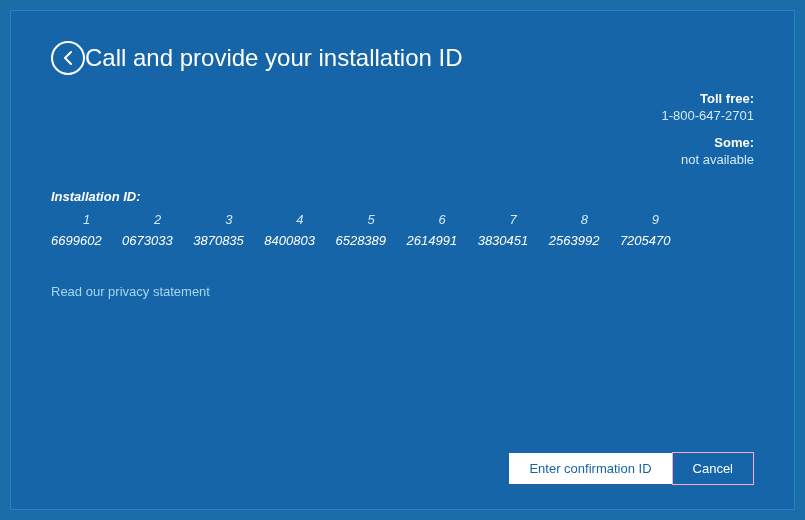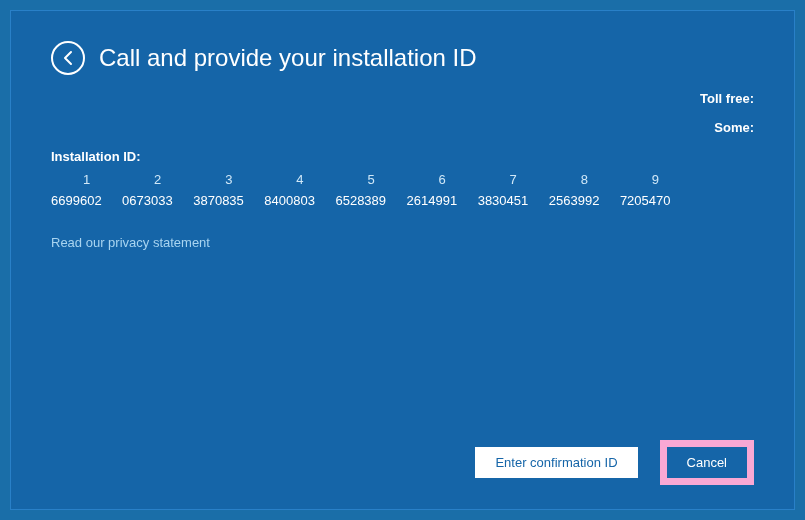--- a/index.html
+++ b/index.html
@@ -27,21 +27,21 @@
       border: 1px solid #2980c8;
       padding: 30px 40px 24px 40px;
       display: flex;
       flex-direction: column;
       position: relative;
     }
 
     .header {
       display: flex;
       align-items: center;
-      gap: 14px;
+      gap: 0;
       margin-bottom: 16px;
     }
 
     .back-btn {
       width: 34px;
       height: 34px;
       border-radius: 50%;
       border: 2px solid #ffffff;
       background: transparent;
       cursor: pointer;
@@ -83,21 +83,23 @@
       color: #ffffff;
       margin-bottom: 2px;
     }
 
     .info-value {
       font-size: 13px;
       color: #d0e8f8;
     }
 
     .installation-section {
+      margin-top: 10px;
       margin-bottom: 16px;
+      font-style: italic;
     }
 
     .installation-label {
       font-size: 13px;
       font-weight: 700;
       color: #ffffff;
       margin-bottom: 8px;
     }
 
     .id-grid {
@@ -119,72 +121,74 @@
       color: #ffffff;
       text-align: left;
       font-variant-numeric: tabular-nums;
     }
 
     .privacy-link {
       font-size: 13px;
       color: #a8d4f0;
       text-decoration: none;
       cursor: pointer;
-      margin-top: 11px;
+      margin-top: 20px;
       display: inline-block;
     }
 
     .footer {
       margin-top: auto;
       display: flex;
       justify-content: flex-end;
-      gap: 22px;
+      gap: 0;
       align-items: center;
     }
 
     .btn {
       padding: 8px 20px;
       font-size: 13px;
       cursor: pointer;
       border: none;
       font-family: 'Segoe UI', Arial, sans-serif;
     }
 
     .btn-primary {
       background: #ffffff;
       color: #1565a8;
       font-weight: 400;
     }
 
     .btn-secondary {
       background: #1565a8;
       color: #ffffff;
-      border: 7px solid #f9a8d4;
+      border: 1px solid #f9a8d4;
     }
   </style>
 </head>
 <body>
 
 <div class="window">
   <div class="header">
     <button class="back-btn">
       <svg viewBox="0 0 16 16">
         <path d="M11 2 L5 8 L11 14" stroke="white" stroke-width="2" fill="none" stroke-linecap="round" stroke-linejoin="round"></path>
       </svg>
     </button>
     <h1 class="title">Call and provide your installation ID</h1>
   </div>
 
 
   <div class="info-section">
     <div class="info-label">Toll free:</div>
+    <div class="info-value">1-800-647-2701</div>
   </div>
 
   <div class="info-section">
     <div class="info-label">Some:</div>
+    <div class="info-value">not available</div>
   </div>
 
   <div class="installation-section">
     <div class="installation-label">Installation ID:</div>
     <div class="id-grid" id="id-grid">
     <div class="id-col-num">1</div>
         <div class="id-col-num">2</div>
         <div class="id-col-num">3</div>
         <div class="id-col-num">4</div>
         <div class="id-col-num">5</div>

